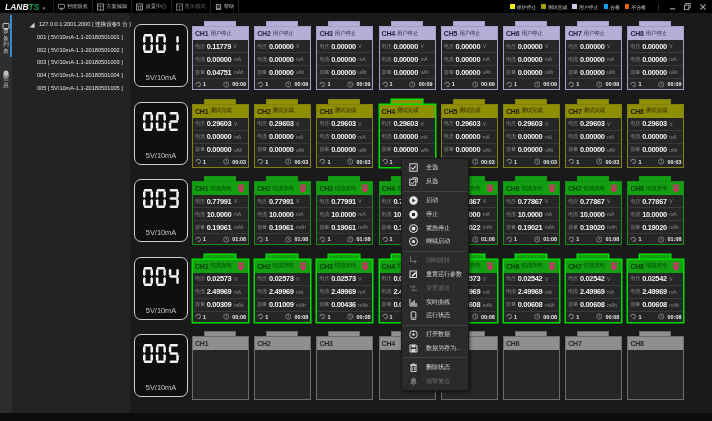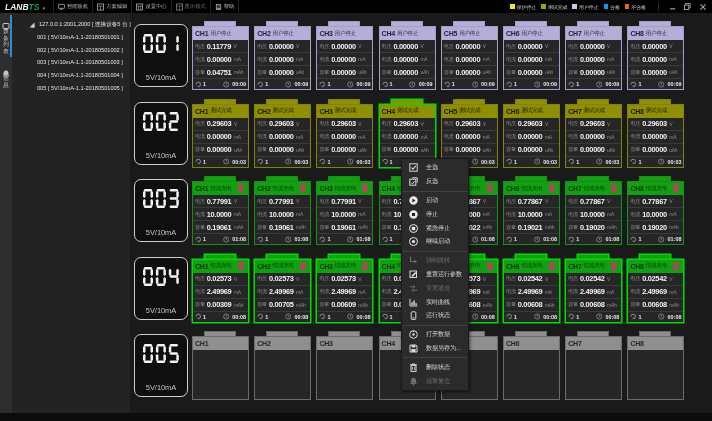--- a/index.html
+++ b/index.html
@@ -1572,21 +1572,21 @@
               <span class="fvalue">0.02573</span>
               <span class="funit">V</span>
             </div>
             <div class="cfield">
               <span class="flabel">电流</span>
               <span class="fvalue">2.49969</span>
               <span class="funit">mA</span>
             </div>
             <div class="cfield">
               <span class="flabel">容量</span>
-              <span class="fvalue">0.00705</span>
+              <span class="fvalue">0.01009</span>
               <span class="funit">mAh</span>
             </div>
           </div>
           <div class="cfoot">
             <span class="ficon">
               <svg width="7" height="7" viewBox="0 0 8 8">
                 <path d="M1.2 4 A2.8 2.8 0 1 1 4 6.8" fill="none" stroke="#9a9a9a" stroke-width="1.1"></path>
                 <path d="M4 6.8 L2.6 5.6 L4.4 5.2 Z" fill="#9a9a9a"></path>
               </svg>
             </span>
@@ -1624,21 +1624,21 @@
               <span class="fvalue">0.02573</span>
               <span class="funit">V</span>
             </div>
             <div class="cfield">
               <span class="flabel">电流</span>
               <span class="fvalue">2.49969</span>
               <span class="funit">mA</span>
             </div>
             <div class="cfield">
               <span class="flabel">容量</span>
-              <span class="fvalue">0.00609</span>
+              <span class="fvalue">0.00436</span>
               <span class="funit">mAh</span>
             </div>
           </div>
           <div class="cfoot">
             <span class="ficon">
               <svg width="7" height="7" viewBox="0 0 8 8">
                 <path d="M1.2 4 A2.8 2.8 0 1 1 4 6.8" fill="none" stroke="#9a9a9a" stroke-width="1.1"></path>
                 <path d="M4 6.8 L2.6 5.6 L4.4 5.2 Z" fill="#9a9a9a"></path>
               </svg>
             </span>

